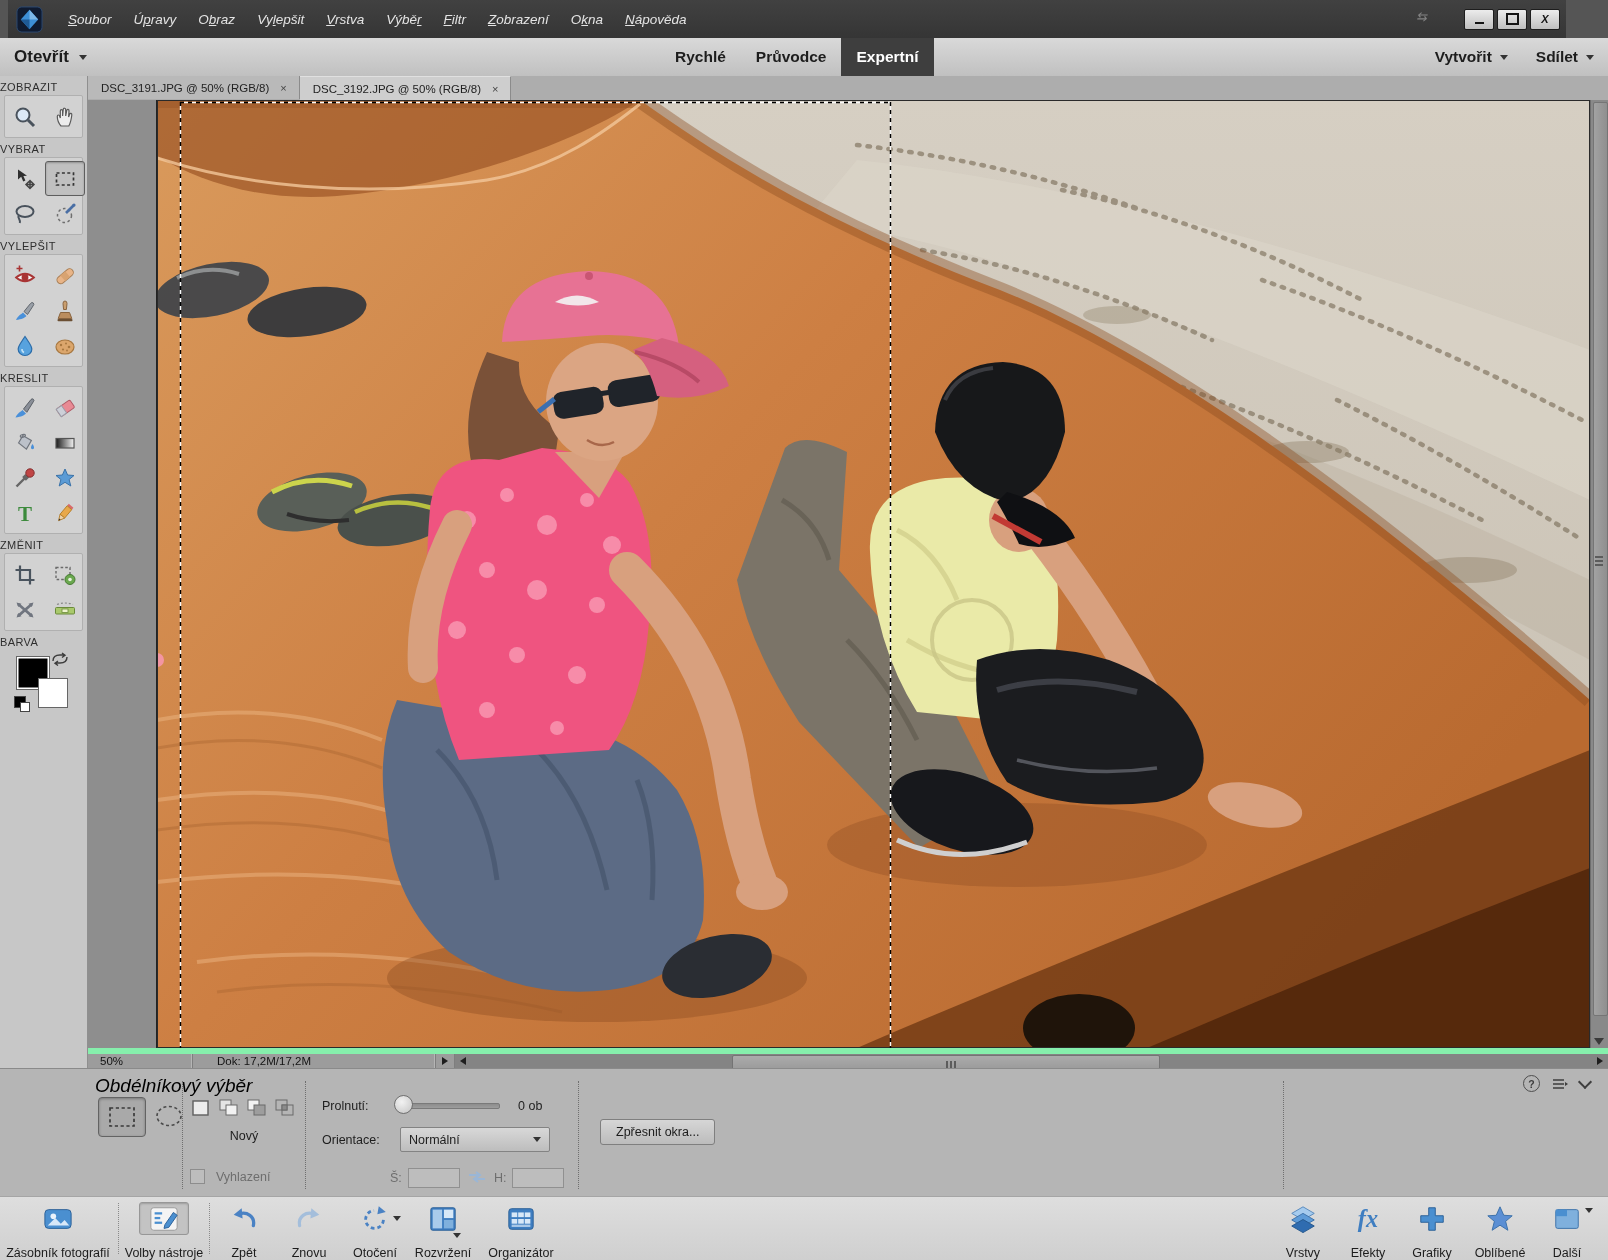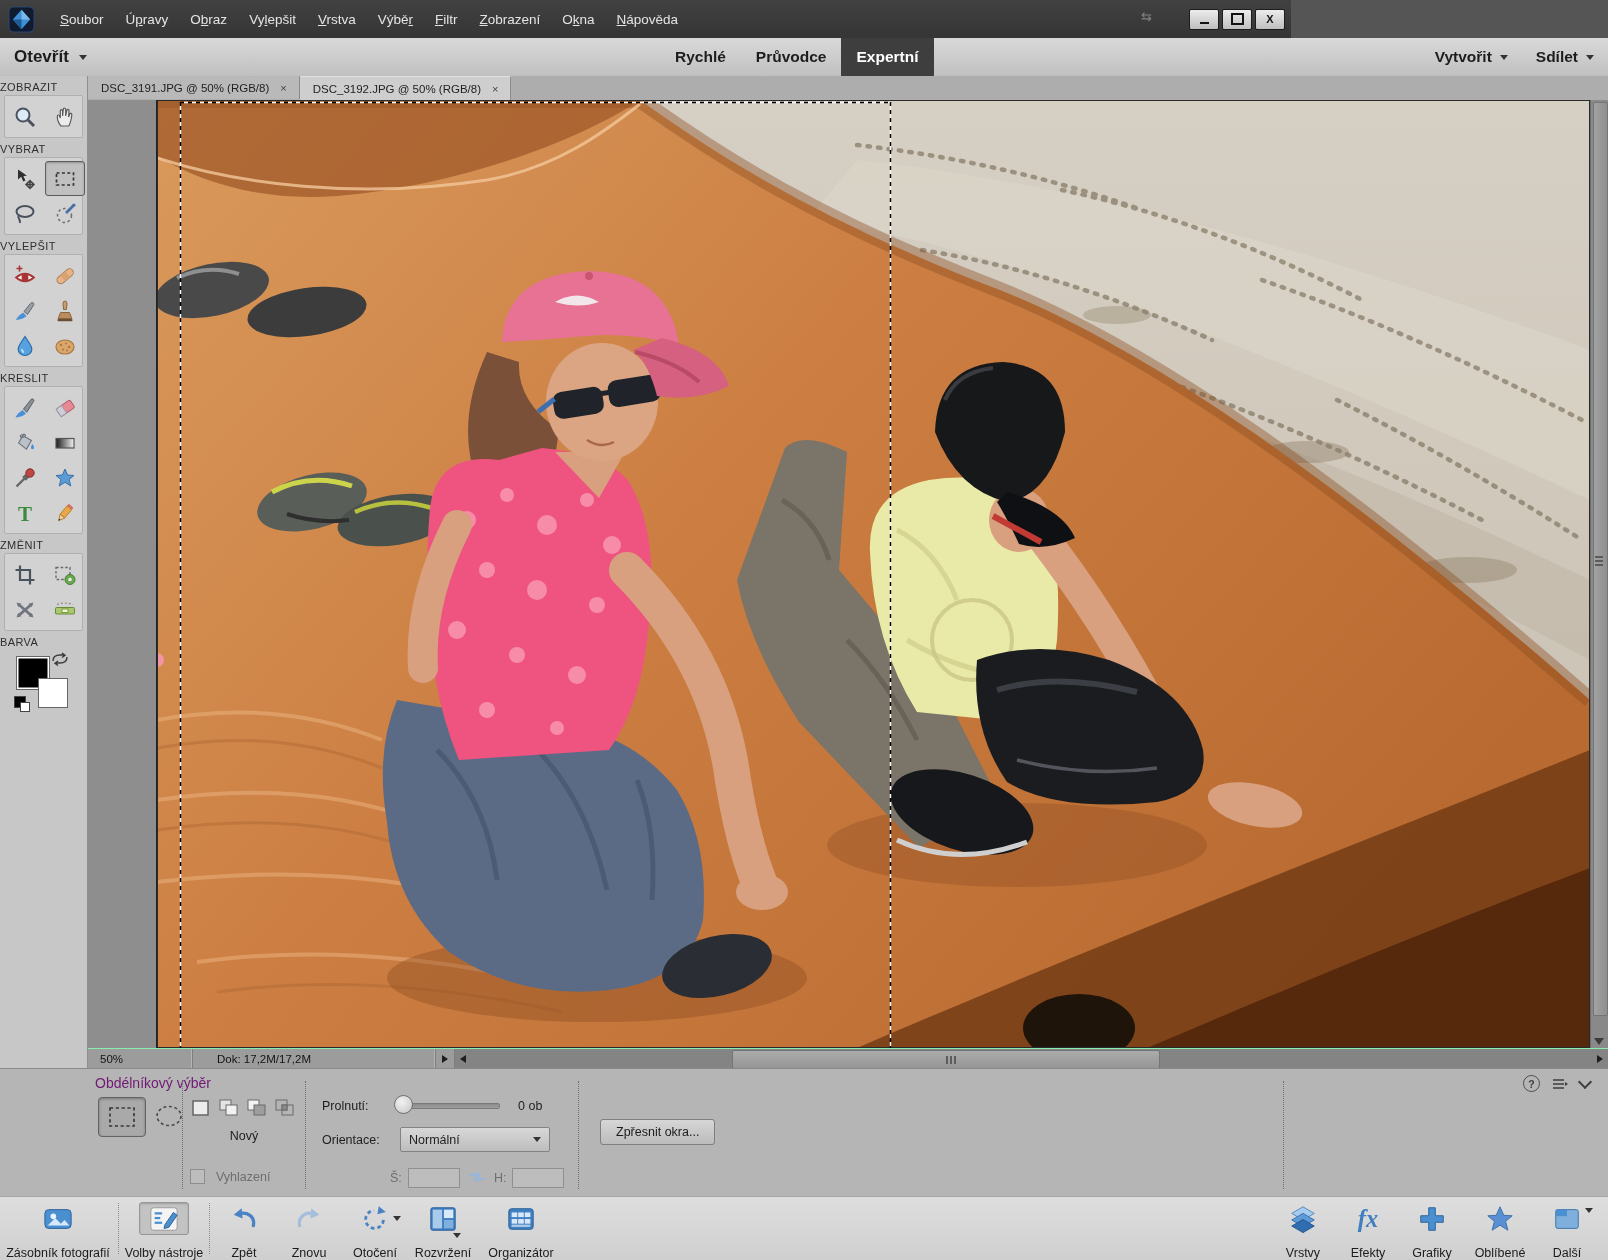--- a/index.html
+++ b/index.html
@@ -1,20 +1,20 @@
 <!DOCTYPE html>
 <html><head>
 <meta charset="utf-8">
 <style>
   html,body{margin:0;padding:0;background:#555;}
   body{width:1608px;height:1260px;position:relative;font-family:"Liberation Sans",sans-serif;overflow:hidden;
        -webkit-font-smoothing:antialiased;}
   .abs{position:absolute;}
   
-  #titlebar{left:0;top:0;width:1291px;height:38px;background:linear-gradient(#414141,#353535);display:flex;align-items:center;}
+  #titlebar{left:8px;top:0;width:1558px;height:38px;background:linear-gradient(#414141,#353535);display:flex;align-items:center;font-style:italic;}
   #appicon{width:27px;height:27px;margin:0 14px 0 8px;}
   .menu-item{color:#e4e4e4;font-size:13.5px;padding:9px 11px;cursor:default;}
   .u{text-decoration:underline;}
   #dockicon{color:#9a9a9a;font-size:13px;margin-right:34px;opacity:.75;}
   .winbtns{margin-left:auto;display:flex;gap:3px;margin-right:6px;}
   .winbtn{width:28px;height:19px;background:linear-gradient(#ececec,#bfbfbf);border:1px solid #1d1d1d;border-radius:2px;
           display:flex;align-items:center;justify-content:center;font-size:11px;font-weight:bold;color:#141414;}
   .glyph-min{width:9px;height:2px;background:#141414;margin-top:8px;}
   .glyph-max{width:9px;height:8px;border:2px solid #141414;}
   
@@ -47,34 +47,34 @@
   .resetmini{position:absolute;left:0px;top:44px;width:10px;height:10px;background:#000;border:1px solid #444;}
   .resetmini:after{content:"";position:absolute;left:5px;top:5px;width:8px;height:8px;background:#fff;border:1px solid #444;}
   
   #canvasarea{left:88px;top:100px;width:1502px;height:948px;background:#8e8e8e;overflow:hidden;}
   #photo{left:69px;top:0;width:1433px;height:948px;outline:1px solid #232323;}
   #vscroll{left:1590px;top:100px;width:18px;height:948px;background:#898989;border-left:1px solid #6e6e6e;box-sizing:border-box;}
   .vthumb{position:absolute;left:2px;top:2px;width:13px;height:912px;background:linear-gradient(90deg,#a2a2a2,#8f8f8f);border:1px solid #757575;border-radius:2px;}
   .vgrip{position:absolute;left:4px;top:456px;width:8px;height:1.5px;background:#5c5c5c;box-shadow:0 4px #5c5c5c,0 8px #5c5c5c;}
   .sbtn-down{position:absolute;left:3px;bottom:3px;width:0;height:0;border-left:5px solid transparent;border-right:5px solid transparent;border-top:7px solid #3a3a3a;}
   
-  #statusbar{left:88px;top:1048px;width:1520px;height:20px;background:#9c9c9c;border-top:1px solid #86efac;display:flex;align-items:stretch;box-sizing:border-box;}
+  #statusbar{left:88px;top:1048px;width:1520px;height:20px;background:#9c9c9c;border-top:6px solid #86efac;display:flex;align-items:stretch;box-sizing:border-box;}
   .st-cell{font-size:11.5px;color:#131313;display:flex;align-items:center;border-right:1px solid #7e7e7e;box-shadow:inset -1px 0 #b5b5b5;}
   #st-zoom{width:92px;padding-left:12px;}
   #st-doc{width:218px;padding-left:24px;}
   #st-flyout{width:18px;display:flex;align-items:center;justify-content:center;border-right:1px solid #7e7e7e;}
   .tri-r{width:0;height:0;border-top:4.5px solid transparent;border-bottom:4.5px solid transparent;border-left:6px solid #1e1e1e;}
   .tri-l{width:0;height:0;border-top:4.5px solid transparent;border-bottom:4.5px solid transparent;border-right:6px solid #1e1e1e;}
   #hscroll{flex:1;position:relative;background:#848484;}
   .harrow{position:absolute;top:0;width:16px;height:100%;display:flex;align-items:center;justify-content:center;}
   .hthumb{position:absolute;left:24%;top:1px;width:37%;height:17px;background:linear-gradient(#ababab,#969696);border:1px solid #747474;border-radius:2px;}
   .hgrip{position:absolute;left:50%;top:5px;width:1.5px;height:8px;background:#5c5c5c;box-shadow:4px 0 #5c5c5c,8px 0 #5c5c5c;}
   
   #optionsbar{left:0;top:1068px;width:1608px;height:128px;background:#b5b5b5;border-top:1px solid #8a8a8a;box-sizing:border-box;}
-  #opt-title{left:95px;top:6px;font-size:14px;color:#701a75;}
+  #opt-title{left:95px;top:6px;font-size:19px;color:#000000;font-style:italic;}
   .dotted-sep{position:absolute;top:12px;height:108px;width:0;border-left:1px dotted #6f6f6f;}
   .marqbtn{position:absolute;width:46px;height:38px;border-radius:4px;display:flex;align-items:center;justify-content:center;}
   .marqbtn.selected{background:#a9a9a9;border:1px solid #636363;box-shadow:inset 0 1px 3px rgba(0,0,0,.3);}
   .modebtn{width:25px;height:24px;display:flex;align-items:center;justify-content:center;}
   .opt-label{font-size:12.5px;color:#1e1e1e;}
   .opt-label.dim{color:#6e6e6e;}
   #feather-track{position:absolute;left:402px;top:34px;width:96px;height:4px;background:linear-gradient(#8d8d8d,#9d9d9d);border:1px solid #7a7a7a;border-radius:2px;}
   #feather-thumb{position:absolute;left:394px;top:26px;width:17px;height:17px;border-radius:50%;background:radial-gradient(circle at 40% 35%,#f2f2f2,#c4c4c4);border:1px solid #6f6f6f;}
   .dropdown{position:absolute;display:flex;align-items:center;justify-content:space-between;background:linear-gradient(#d8d8d8,#bdbdbd);
             border:1px solid #838383;border-radius:2px;padding:0 8px;box-sizing:border-box;}

